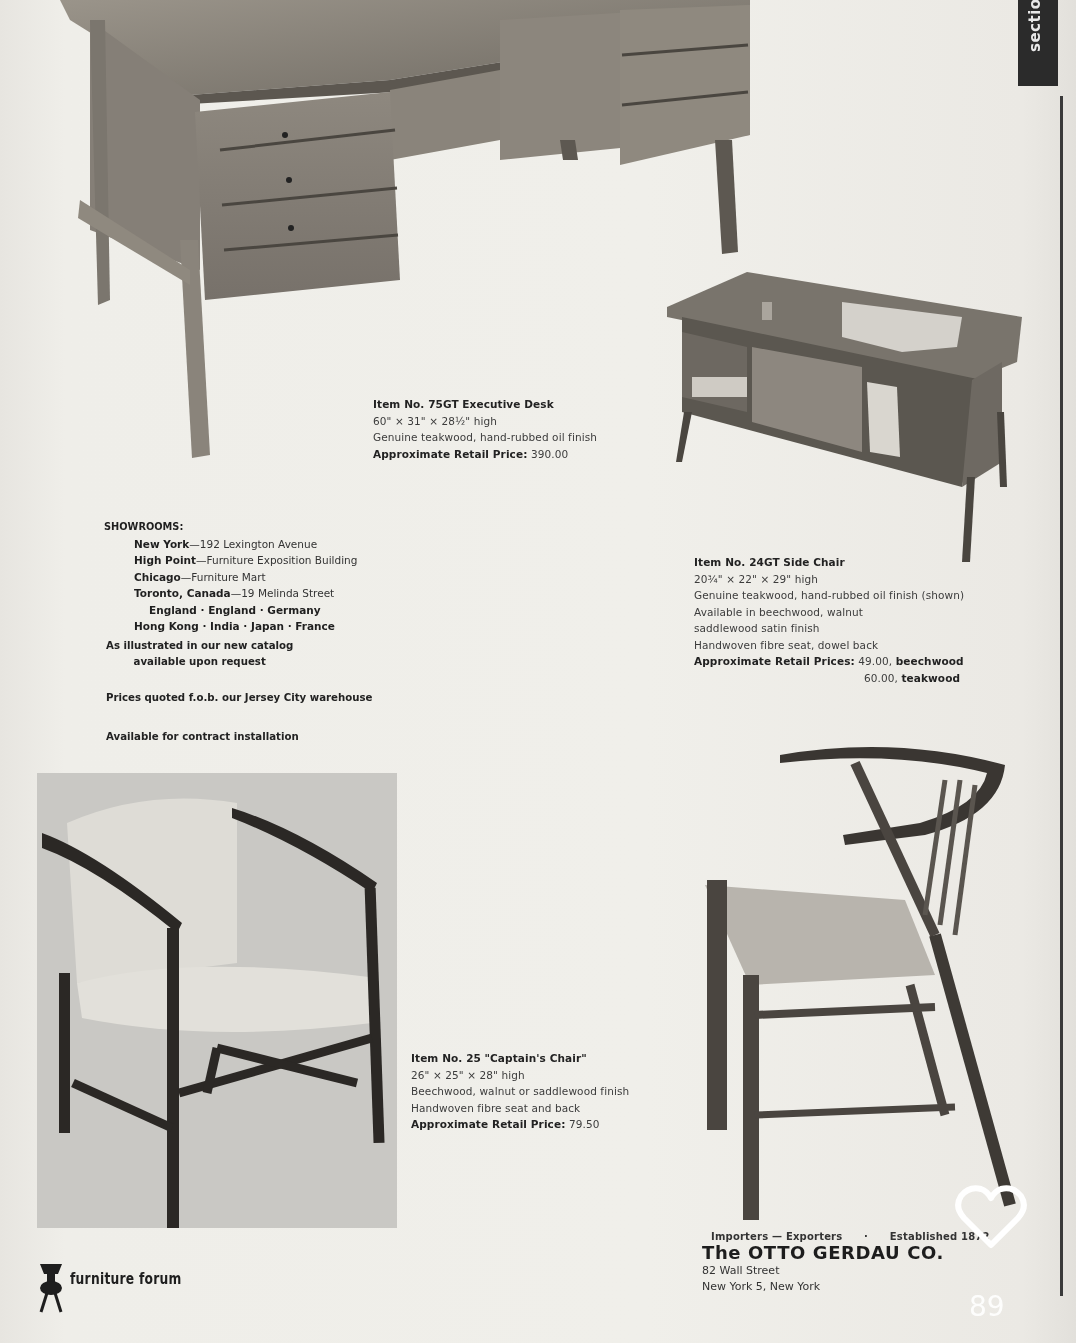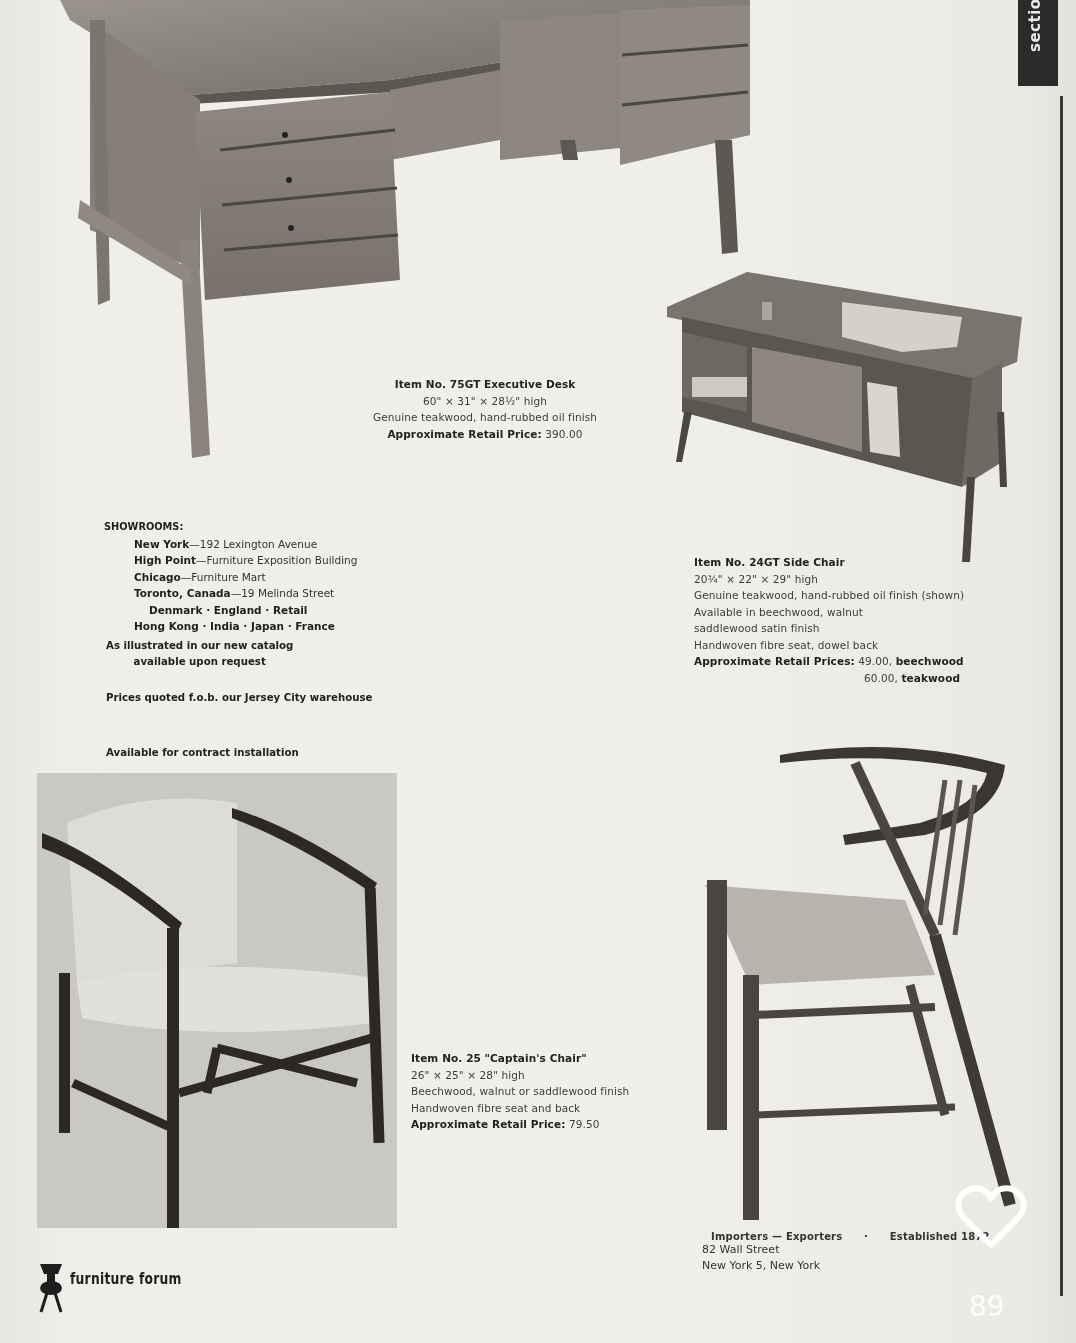--- a/index.html
+++ b/index.html
@@ -71,21 +71,21 @@
       <line x1="562" y1="105" x2="688" y2="92" stroke="#4a4640" stroke-width="3"></line>
 
       <polygon points="30,20 45,20 50,300 38,305" fill="#7b766e"></polygon>
       <polygon points="120,240 138,240 150,455 132,458" fill="#8a847b"></polygon>
       <polygon points="20,200 130,270 130,285 18,218" fill="#8f897f"></polygon>
       <polygon points="655,140 672,140 678,252 662,254" fill="#5d5851"></polygon>
       <polygon points="500,140 515,140 518,160 503,160" fill="#5d5851"></polygon>
     </svg>
   </div>
 
-  <div class="abs caption" style="left:373px;top:376px;text-align:center;">
+  <div class="abs caption" style="left:373px;top:396px;">
     <div><span class="b">Item No. 75GT</span> <span class="b">Executive Desk</span></div>
     <div>60" × 31" × 28½" high</div>
     <div>Genuine teakwood, hand-rubbed oil finish</div>
     <div><span class="b">Approximate Retail Price:</span> <span>390.00</span></div>
   </div>
 
   <div class="abs photo" style="left:662px;top:262px;width:365px;height:305px;">
     <svg width="365" height="305" viewBox="0 0 365 305">
       <polygon points="5,45 85,10 360,55 355,100 310,118 5,55" fill="#79746c"></polygon>
       <polygon points="180,40 300,55 295,85 240,90 180,75" fill="#d4d1cb"></polygon>
@@ -102,31 +102,31 @@
     </svg>
   </div>
 
   <div class="abs showrooms" style="left:104px;top:487px;margin-top:32px;">
     <div class="b" style="font-size:9.8px;">SHOWROOMS:</div>
     <div style="padding-left:30px;">
       <div><span class="b">New York</span><span>—192 Lexington Avenue</span></div>
       <div><span class="b">High Point</span><span>—Furniture Exposition Building</span></div>
       <div><span class="b">Chicago</span><span>—Furniture Mart</span></div>
       <div><span class="b">Toronto, Canada</span><span>—19 Melinda Street</span></div>
-      <div class="b" style="padding-left:15px;">Denmark · England · Retail</div>
+      <div class="b" style="padding-left:15px;">England · England · Germany</div>
       <div class="b">Hong Kong · India · Japan · France</div>
     </div>
   </div>
 
   <div class="abs note" style="left:106px;top:638px;line-height:16px;">
     <div>As illustrated in our new catalog</div>
     <div>available upon request</div>
   </div>
   <div class="abs note" style="left:106px;top:692px;">Prices quoted f.o.b. our Jersey City warehouse</div>
-  <div class="abs note" style="left:106px;top:731px;margin-top:16px;">Available for contract installation</div>
+  <div class="abs note" style="left:106px;top:731px;">Available for contract installation</div>
 
   <div class="abs caption" style="left:694px;top:554px;">
     <div><span class="b">Item No. 24GT</span> <span class="b">Side Chair</span></div>
     <div>20¾" × 22" × 29" high</div>
     <div>Genuine teakwood, hand-rubbed oil finish (shown)</div>
     <div>Available in beechwood, walnut</div>
     <div>saddlewood satin finish</div>
     <div>Handwoven fibre seat, dowel back</div>
     <div><span class="b">Approximate Retail Prices:</span> <span>49.00,</span> <span class="b">beechwood</span></div>
     <div style="padding-left:170px;"><span>60.00,</span> <span class="b">teakwood</span></div>
@@ -172,20 +172,21 @@
       <line x1="60" y1="280" x2="240" y2="272" stroke="#4a4540" stroke-width="8"></line>
     </svg>
   </div>
 
   <div class="abs company" style="left:702px;top:1231px;">
     <div class="imp">
       <span>Importers — Exporters</span>
       <span style="padding:0 18px;">·</span>
       <span>Established 1872</span>
     </div>
+    <div class="name">The OTTO GERDAU CO.</div>
     <div class="addr">82 Wall Street</div>
     <div class="addr">New York 5, New York</div>
   </div>
 
   <div class="abs" style="left:38px;top:1262px;width:30px;height:58px;">
     <svg width="30" height="58" viewBox="0 0 30 58">
       <polygon points="2,2 24,2 20,12 6,12" fill="#1e1e1e"></polygon>
       <rect x="9" y="12" width="8" height="8" fill="#1e1e1e"></rect>
       <ellipse cx="13" cy="26" rx="11" ry="7" fill="#1e1e1e"></ellipse>
       <line x1="9" y1="31" x2="3" y2="50" stroke="#1e1e1e" stroke-width="3"></line>

